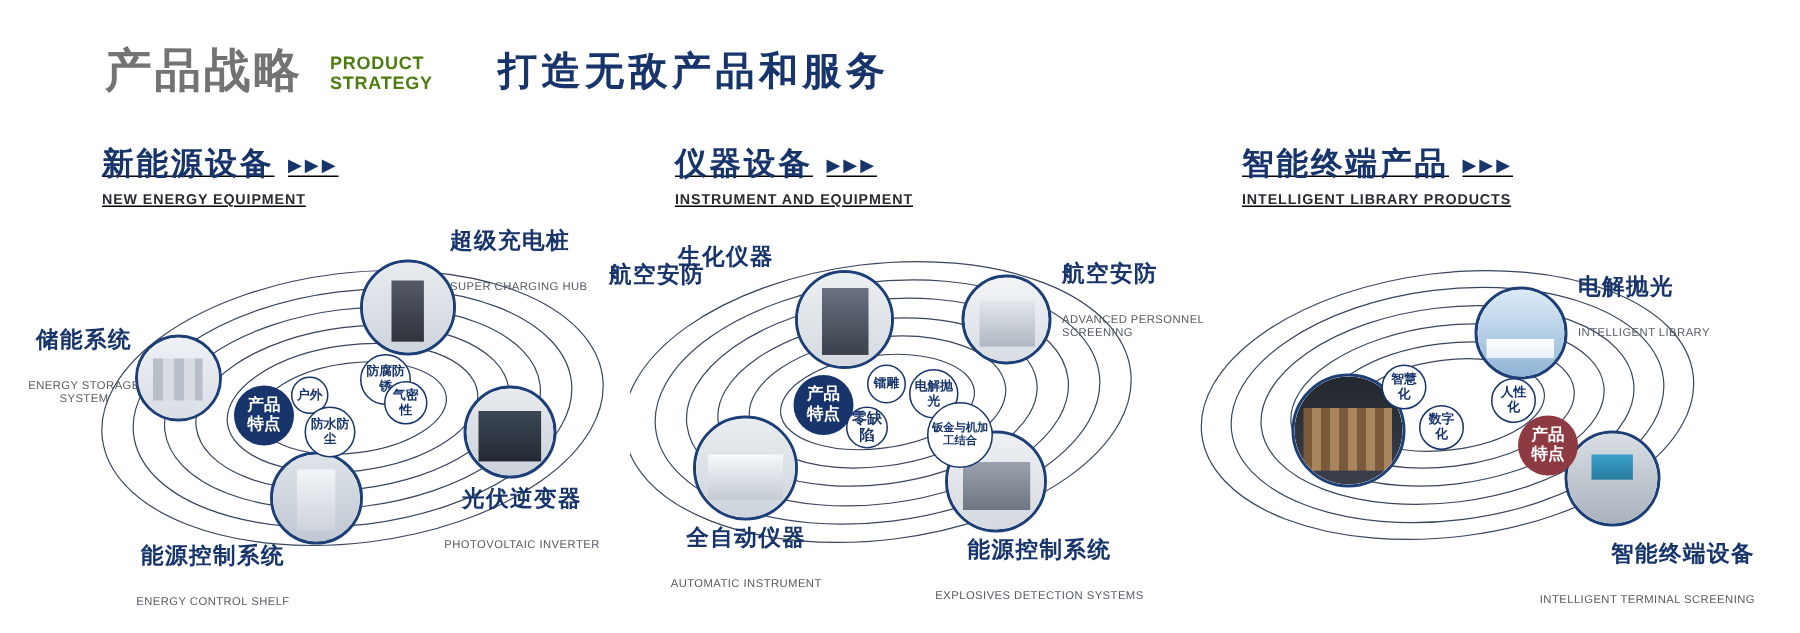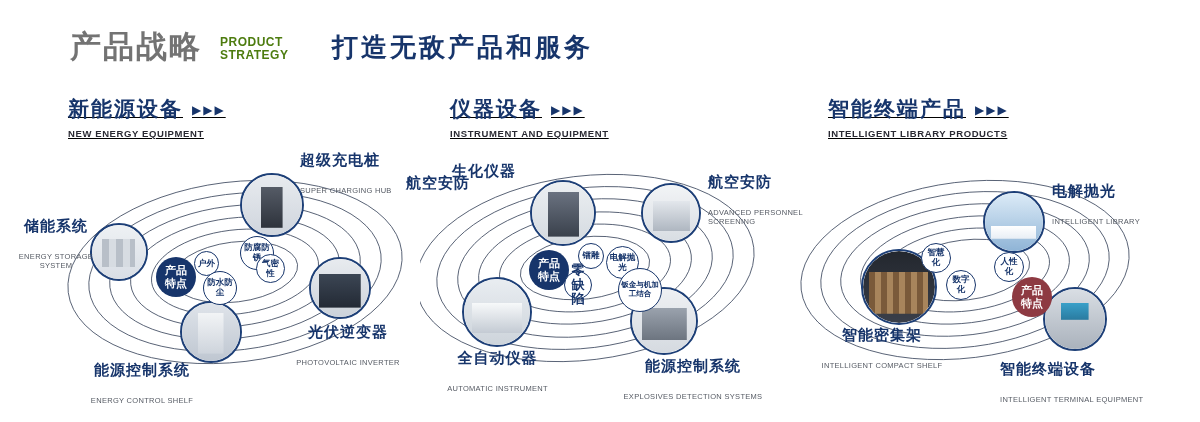--- a/index.html
+++ b/index.html
@@ -180,45 +180,41 @@
   <div class="abs" style="left:608px;top:357px;width:170px;text-align:center">
     <div class="plabel-cn">能源控制系统</div>
     <div class="plabel-en">EXPLOSIVES DETECTION SYSTEMS</div>
   </div>
 
   <div class="abs badge" style="left:529px;top:250px">
     <span>产品特点</span>
   </div>
   <div class="abs bubble" style="left:578px;top:243px;width:26px;height:26px;font-size:8.5px">镭雕</div>
   <div class="abs bubble" style="left:606px;top:246px;width:33px;height:33px;font-size:8.5px">电解抛光</div>
-  <div class="abs bubble" style="left:564px;top:271px;width:28px;height:28px;font-size:13px">零缺陷</div>
+  <div class="abs bubble" style="left:564px;top:271px;width:28px;height:28px;font-size:10px">零缺陷</div>
   <div class="abs bubble" style="left:618px;top:268px;width:44px;height:44px;font-size:7.5px">钣金与机加工结合</div>
 
   <div class="abs pcircle" style="left:983px;top:191px;width:62px;height:62px">
     <span class="ph photo-library"></span>
   </div>
   <div class="abs" style="left:1052px;top:182px;width:130px">
     <div class="plabel-cn">电解抛光</div>
     <div class="plabel-en">INTELLIGENT LIBRARY</div>
   </div>
 
   <div class="abs pcircle" style="left:861px;top:249px;width:76px;height:76px">
     <span class="ph photo-shelf"></span>
   </div>
-  <div class="abs" style="left:812px;top:326px;width:140px;text-align:center">
-    <div class="plabel-cn">智能密集架</div>
-    <div class="plabel-en">INTELLIGENT COMPACT SHELF</div>
-  </div>
 
   <div class="abs pcircle" style="left:1043px;top:287px;width:64px;height:64px">
     <span class="ph photo-terminal"></span>
   </div>
-  <div class="abs" style="left:1000px;top:360px;width:170px;text-align:left">
+  <div class="abs" style="left:1000px;top:360px;width:170px;text-align:right">
     <div class="plabel-cn">智能终端设备</div>
-    <div class="plabel-en">INTELLIGENT TERMINAL EQUIPMENT</div>
+    <div class="plabel-en">INTELLIGENT TERMINAL SCREENING</div>
   </div>
 
   <div class="abs bubble" style="left:921px;top:243px;width:30px;height:30px;font-size:8.5px">智慧化</div>
   <div class="abs bubble" style="left:994px;top:252px;width:30px;height:30px;font-size:8.5px">人性化</div>
   <div class="abs bubble" style="left:946px;top:270px;width:30px;height:30px;font-size:8.5px">数字化</div>
   <div class="abs badge badge-red" style="left:1012px;top:277px">
     <span>产品特点</span>
   </div>
 
 </div>

